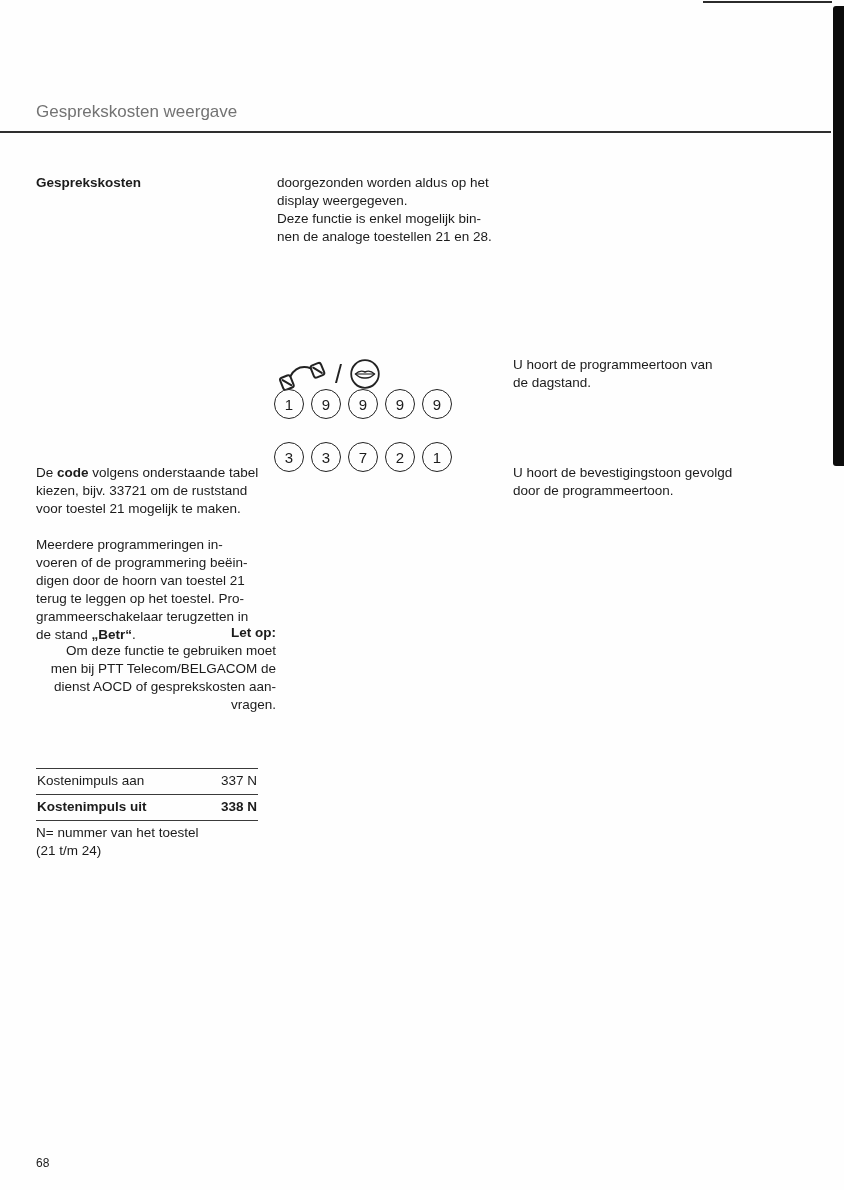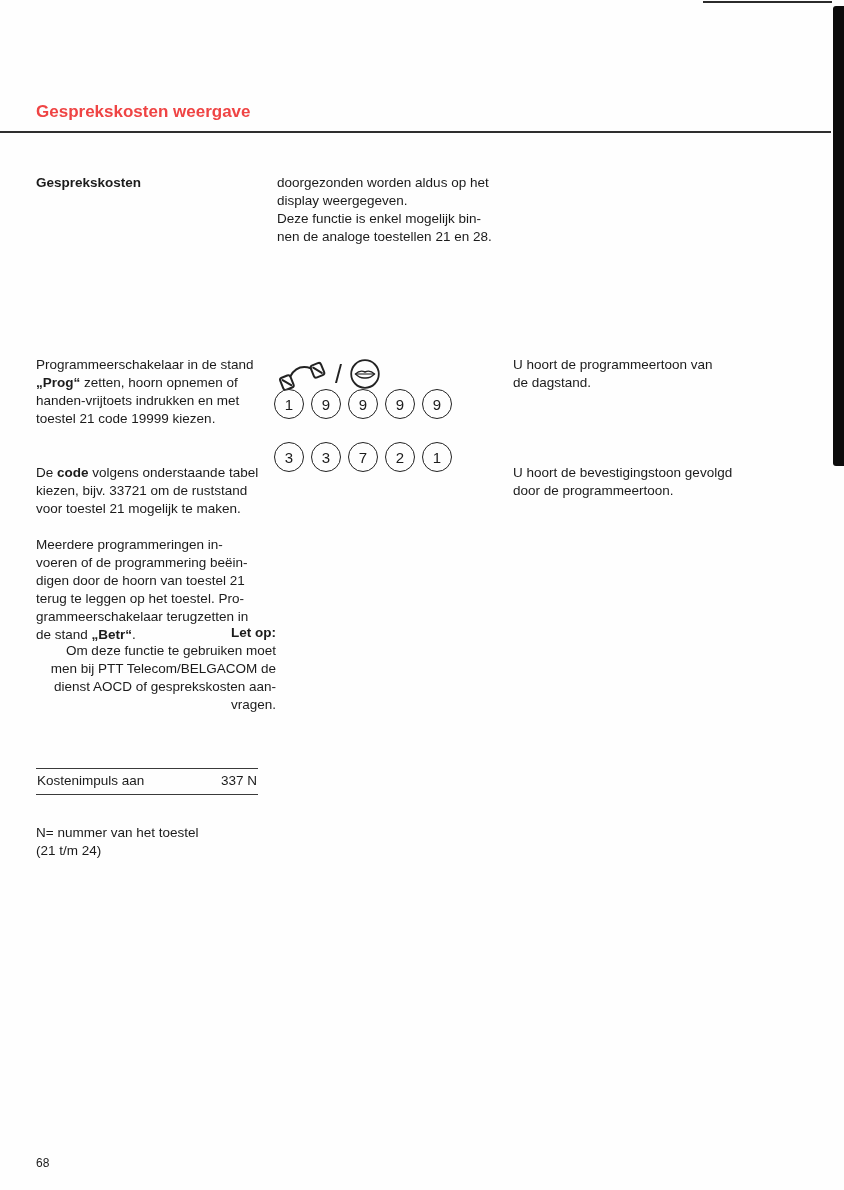--- a/index.html
+++ b/index.html
@@ -10,21 +10,21 @@
     background:#fefefe; color:#1b1b1b; overflow:hidden;
     font-size:13.5px; line-height:18px;
   }
   .block { position:absolute;margin-top:28px; }
   .pre { white-space:pre-line; }
   .bold { font-weight:bold; }
 
   .top-edge-line { position:absolute; top:1px; left:703px; width:129px; height:2px; background:#2b2b2b; }
   .index-tab { position:absolute; top:6px; right:0; width:11px; height:460px; background:#0c0c0c; border-radius:3px 0 0 3px; }
 
-  .title { position:absolute; left:36px; top:103px; font-size:17px; font-weight:bold; color:#ef4444; }
+  .title { position:absolute; left:36px; top:103px; font-size:17px; font-weight:normal; color:#737373; }
   .title-rule { position:absolute; left:0; top:131px; width:831px; height:2px; background:#2e2e2e; }
 
   .b-intro-left { left:36px; top:146px; width:240px; }
   .b-step1      { left:36px; top:328px; width:240px; }
   .b-step2      { left:36px; top:436px; width:240px; }
   .b-step3      { left:36px; top:508px; width:240px; }
   .b-letop      { left:36px; top:596px; width:240px;text-align:right; }
   .b-table      { left:36px; top:740px; width:222px; }
   .b-note       { left:36px; top:796px; width:240px; }
 
@@ -58,24 +58,20 @@
   <div class="top-edge-line"></div>
   <div class="index-tab"></div>
 
   <h1 class="title">Gesprekskosten weergave</h1>
   <div class="title-rule"></div>
 
   <div class="block b-intro-left">
     <div class="bold">Gesprekskosten</div>
   </div>
 
-  <div class="block b-step1 pre"><span>Programmeerschakelaar in de stand
-</span><span class="bold">„Prog“</span><span> zetten, hoorn opnemen of
-handen-vrijtoets indrukken en met
-toestel 21 code 19999 kiezen.</span></div>
 
   <div class="block b-step2 pre"><span>De </span><span class="bold">code</span><span> volgens onderstaande tabel
 kiezen, bijv. 33721 om de ruststand
 voor toestel 21 mogelijk te maken.</span></div>
 
   <div class="block b-step3 pre"><span>Meerdere programmeringen in-
 voeren of de programmering beëin-
 digen door de hoorn van toestel 21
 terug te leggen op het toestel. Pro-
 grammeerschakelaar terugzetten in
@@ -86,20 +82,24 @@
     <div class="pre">Om deze functie te gebruiken moet
 men bij PTT Telecom/BELGACOM de
 dienst AOCD of gesprekskosten aan-
 vragen.</div>
   </div>
 
   <div class="block b-table table">
     <div class="trow">
       <span class="tlabel">Kostenimpuls aan</span>
       <span class="tvalue">337 N</span>
+    </div>
+    <div class="trow bold">
+      <span class="tlabel">Kostenimpuls uit</span>
+      <span class="tvalue">338 N</span>
     </div>
   </div>
 
   <div class="block b-note pre">N= nummer van het toestel
 (21 t/m 24)</div>
 
   <div class="block b-intro-mid pre">doorgezonden worden aldus op het
 display weergegeven.
 Deze functie is enkel mogelijk bin-
 nen de analoge toestellen 21 en 28.</div>

